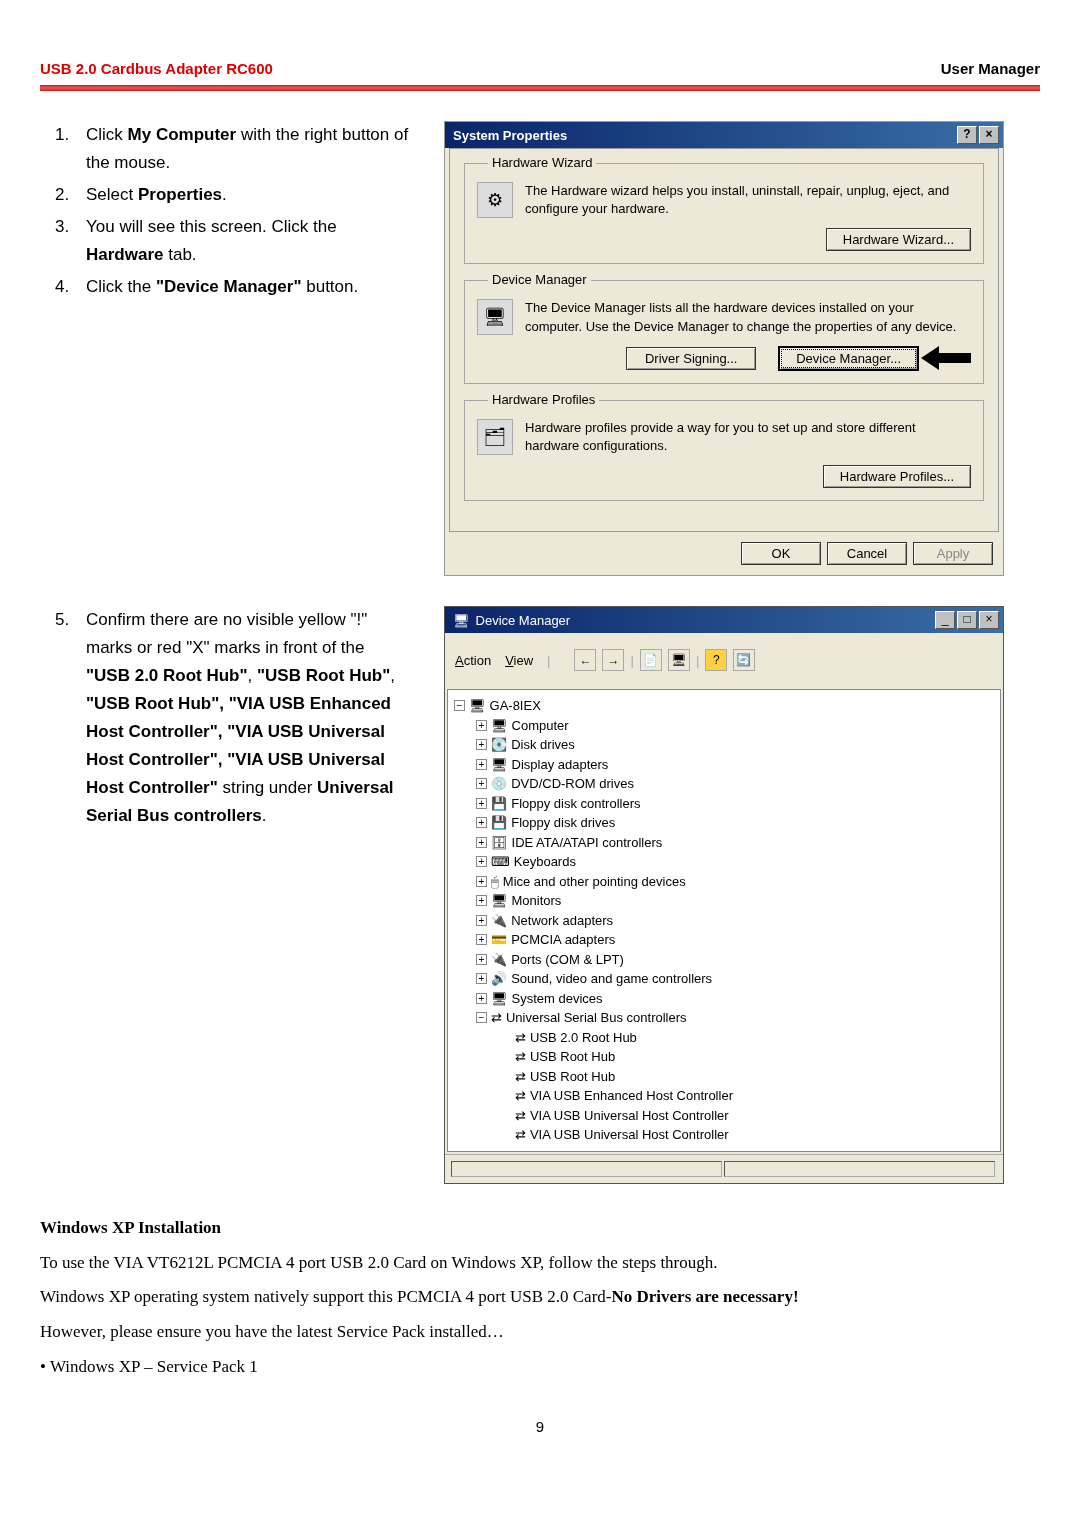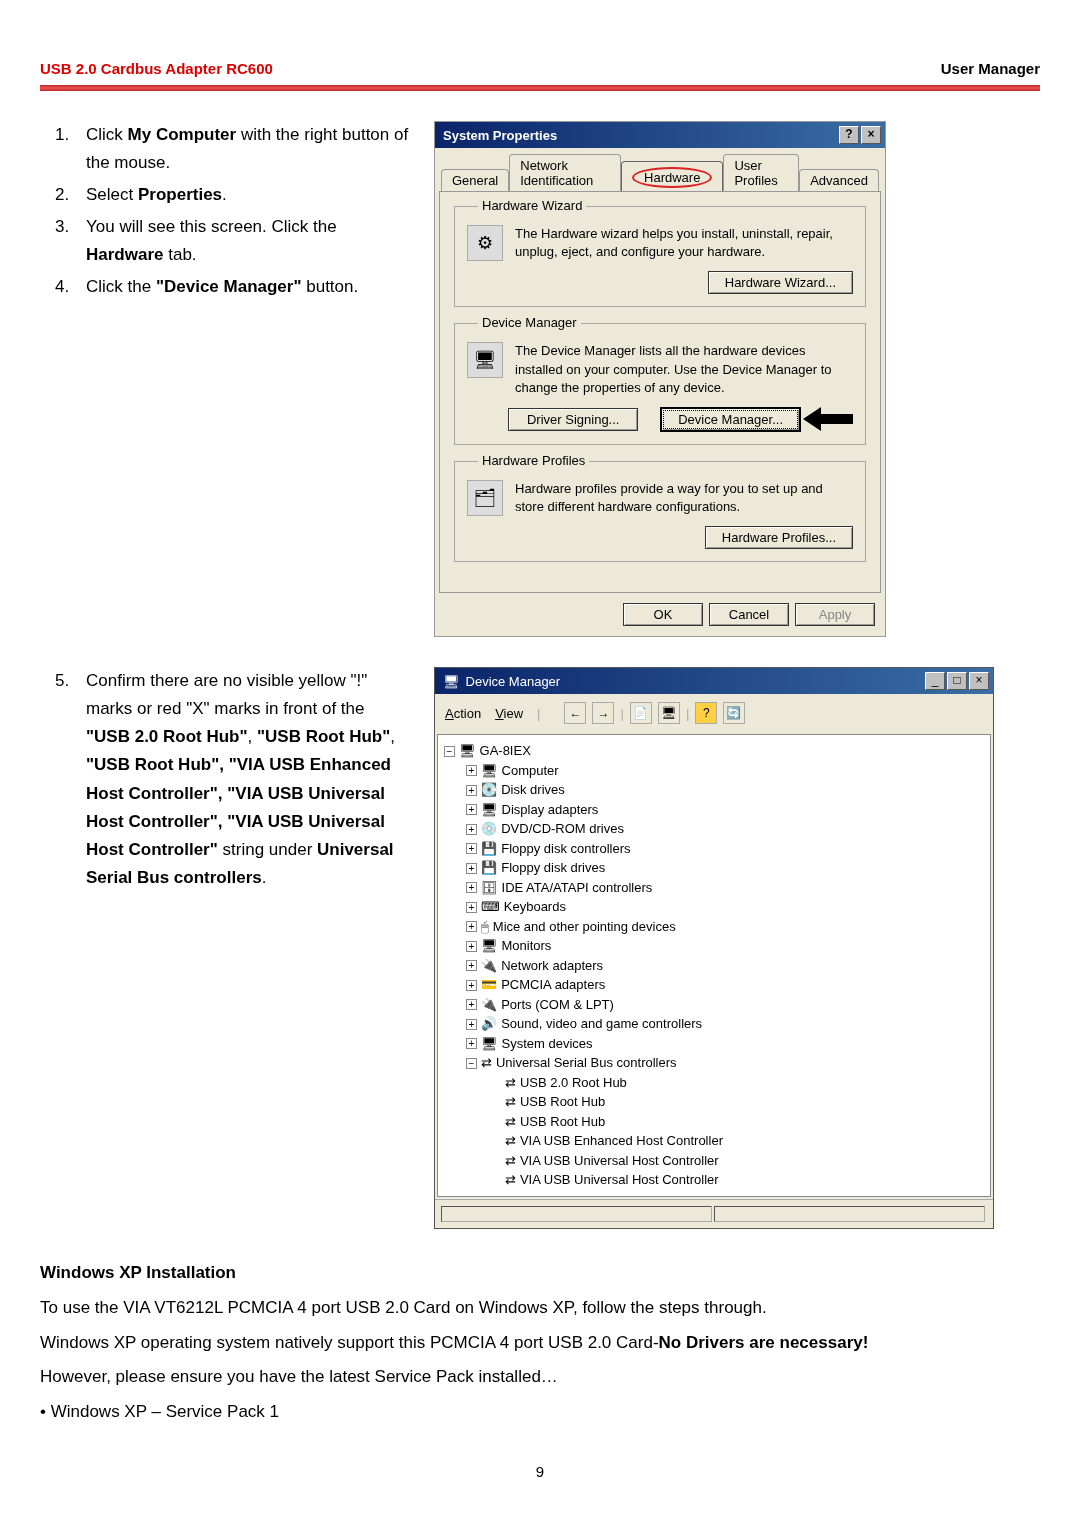--- a/index.html
+++ b/index.html
@@ -23,21 +23,21 @@
   }
   .header-left { color: #d00; }
   .header-right { color: #000; }
   .divider {
     height: 6px;
     background: linear-gradient(to bottom, #b22 0%, #e55 50%, #b22 100%);
     margin-bottom: 30px;
   }
   .content-row {
     display: flex;
-    gap: 24px;
+    gap: 34px;
     margin-bottom: 30px;
   }
   .text-col {
     width: 370px;
     flex-shrink: 0;
     font-size: 17px;
     line-height: 1.65;
     color: #000;
   }
   .text-col ol {
@@ -45,21 +45,21 @@
     margin: 0;
   }
   .text-col li {
     margin: 0 0 4px 0;
     padding-left: 12px;
   }
   .img-col {
     flex: 1;
   }
   .dialog {
-    width: 452px;
+    width: 560px;
     border: 1px solid #999;
     background: #ece9d8;
     font-family: Tahoma, sans-serif;
     font-size: 13px;
   }
   .titlebar {
     background: linear-gradient(to right, #0a246a, #3a6ea5);
     color: #fff;
     font-weight: bold;
     padding: 4px 4px 4px 8px;
@@ -187,21 +187,21 @@
     color: #fff;
     padding: 4px 4px 4px 8px;
     display: flex;
     justify-content: space-between;
     align-items: center;
   }
   .dm-tb-left { display: flex; align-items: center; gap: 6px; }
   .dm-menu {
     display: flex;
     gap: 14px;
-    padding: 8px 10px;
+    padding: 16px 10px;
     align-items: center;
   }
   .dm-menu span:first-letter { text-decoration: underline; }
   .dm-toolbar-icons {
     display: inline-flex;
     gap: 6px;
     margin-left: 10px;
   }
   .dm-ti {
     width: 22px; height: 22px;
@@ -247,20 +247,21 @@
     flex: 1;
     min-height: 16px;
     margin-right: 2px;
   }
 
   .bottom-text {
     font-size: 17px;
     line-height: 1.7;
     color: #000;
     margin-top: 4px;
+    font-family: Liberation Serif, serif;
   }
   .bottom-text p { margin: 6px 0; }
   .page-num {
     text-align: center;
     font-size: 15px;
     margin-top: 36px;
   }
   b { font-weight: bold; }
 </style>
 </head>
@@ -295,29 +296,20 @@
     <div class="img-col">
       <div class="dialog">
         <div class="titlebar">
           <span>System Properties</span>
           <div class="tb-buttons">
             <div class="tb-btn">?</div>
             <div class="tb-btn">×</div>
           </div>
         </div>
 
-        <div class="tabs">
-          <div class="tab">General</div>
-          <div class="tab">Network Identification</div>
-          <div class="tab active">
-            <span class="hw-tab-oval">Hardware</span>
-          </div>
-          <div class="tab">User Profiles</div>
-          <div class="tab">Advanced</div>
-        </div>
 
         <div class="dialog-body">
 
           <div class="groupbox">
             <div class="groupbox-title">Hardware Wizard</div>
             <div class="gb-row">
               <div class="gb-icon">⚙</div>
               <div class="gb-text">The Hardware wizard helps you install, uninstall, repair, unplug, eject, and configure your hardware.</div>
             </div>
             <div class="gb-buttons">

